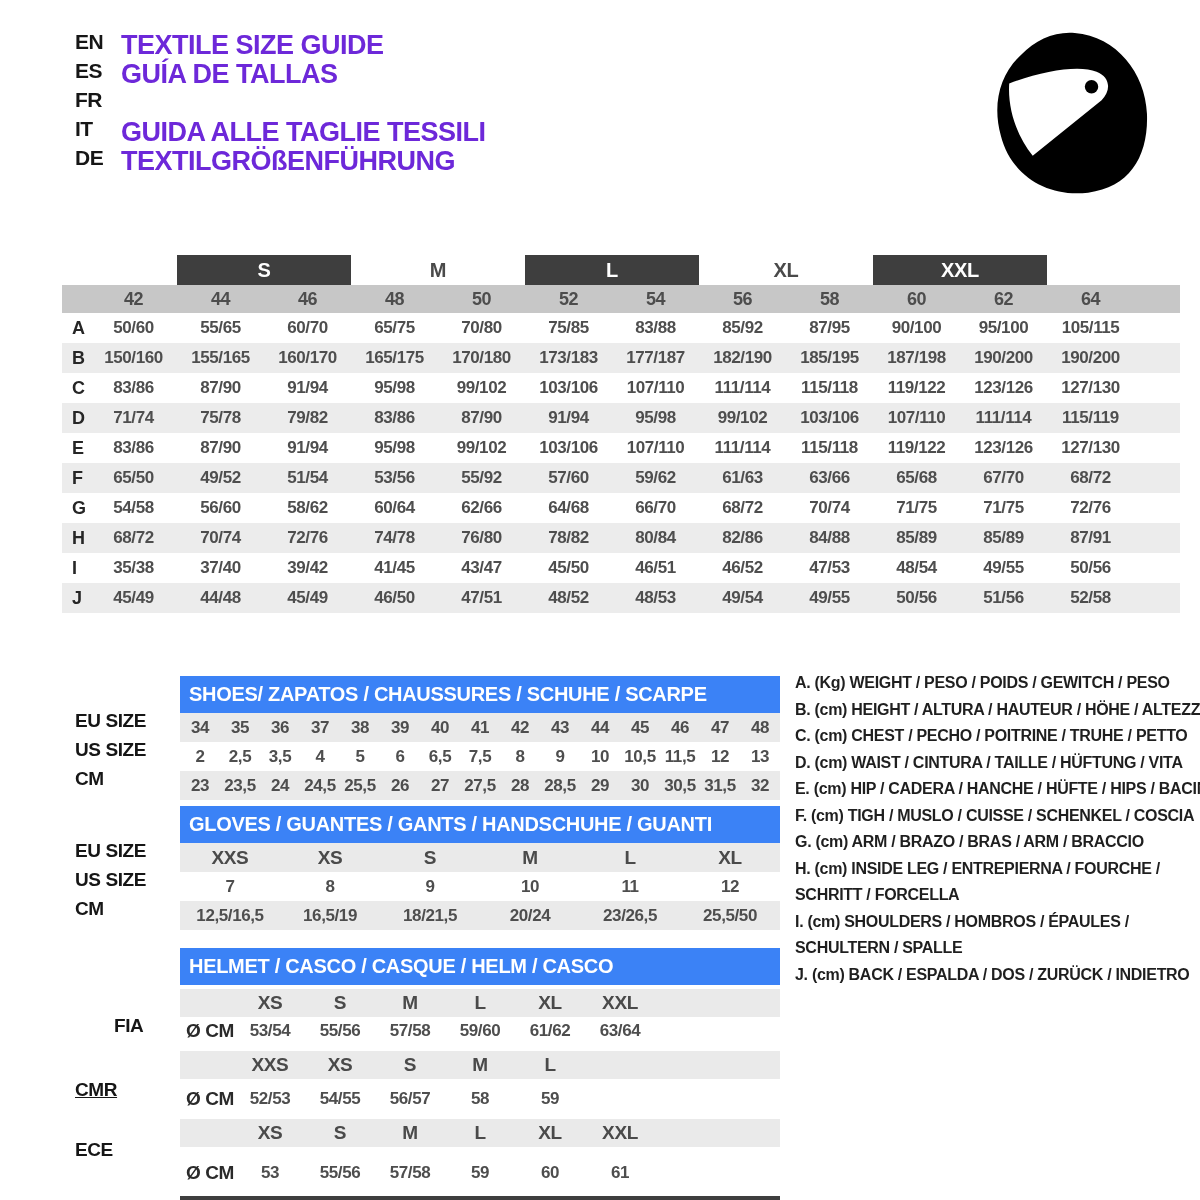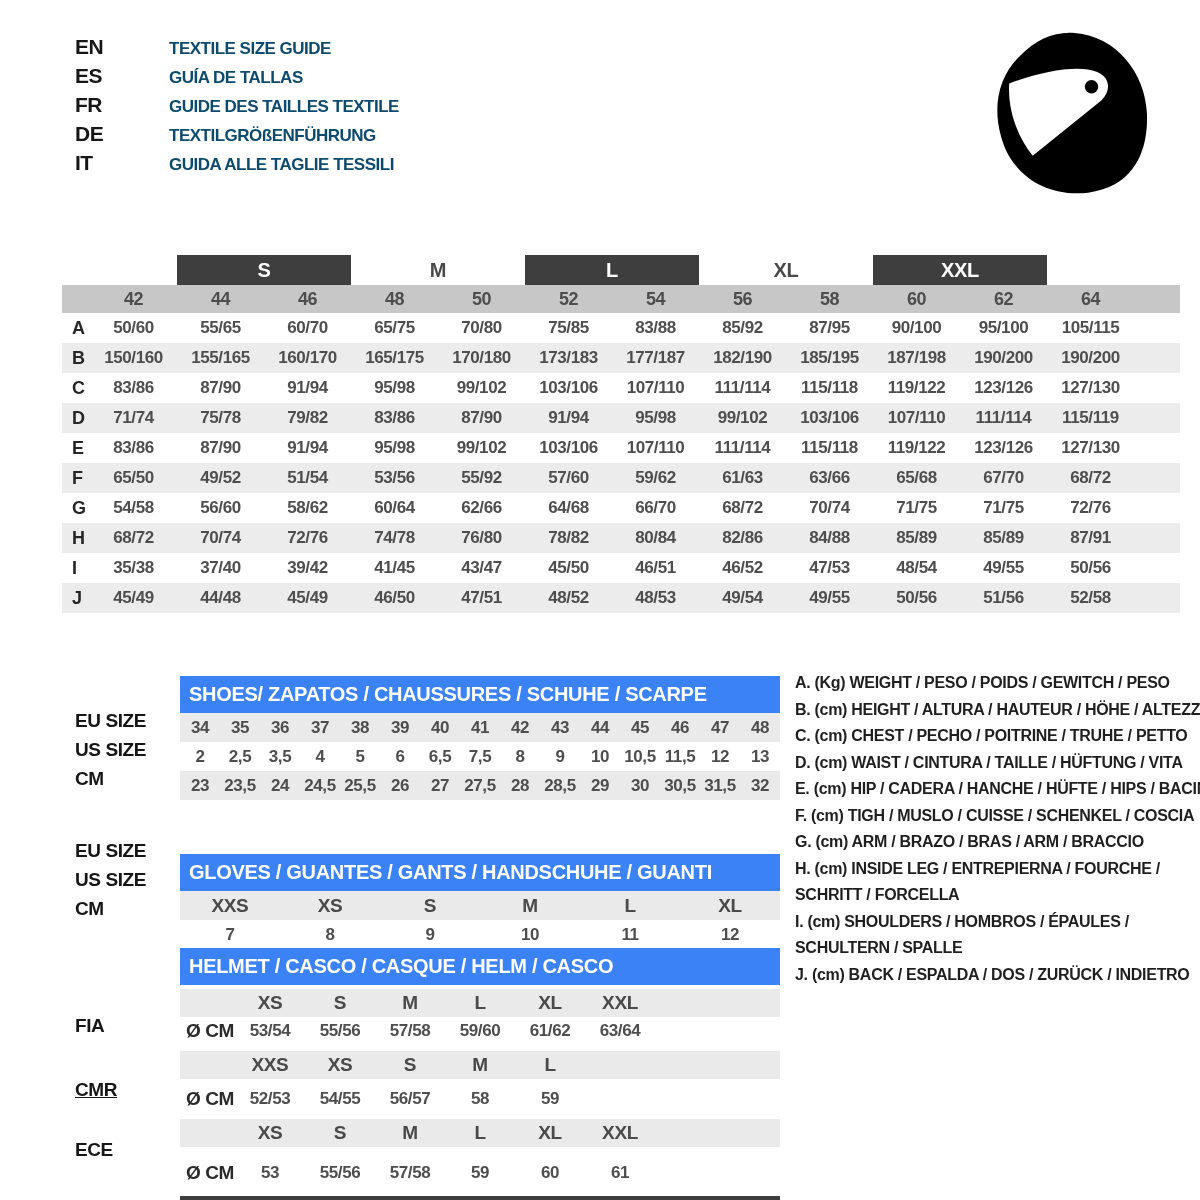--- a/index.html
+++ b/index.html
@@ -3,23 +3,23 @@
 <meta charset="utf-8">
 <style>
   html,body{margin:0;padding:0;background:#fff;}
   .page{
     position:relative;width:1200px;height:1200px;background:#ffffff;
     font-family:"Liberation Sans",sans-serif;overflow:hidden;
     -webkit-font-smoothing:antialiased;
   }
   
   .langs{position:absolute;left:75px;top:30px;}
-  .lang-row{display:flex;height:29px;align-items:flex-end;}
+  .lang-row{display:flex;height:29px;align-items:flex-start;}
   .lang-code{width:46px;font-weight:bold;font-size:21px;color:#161616;letter-spacing:-0.5px;}
-  .lang-label{font-weight:bold;font-size:17px;color:#0c4a6e;letter-spacing:-0.5px;white-space:nowrap;margin-left:48px;}
+  .lang-label{font-weight:bold;font-size:27px;color:#6d28d9;letter-spacing:-0.5px;white-space:nowrap;}
   
   .helmet-icon{position:absolute;left:982px;top:28px;}
   
   .grid-row{display:grid;align-items:center;}
   .cell{text-align:center;font-weight:bold;color:#4e4e4e;font-size:17px;letter-spacing:-0.4px;white-space:nowrap;}
   .gray{background:#eaeaea;}
   
   .main-table{position:absolute;left:62px;top:255px;width:1118px;}
   .mt-cols{grid-template-columns:28px repeat(12,87px) 46px;}
   .size-groups{height:30px;}
@@ -62,29 +62,28 @@
       <div class="lang-row">
         <div class="lang-code">EN</div>
         <div class="lang-label">TEXTILE SIZE GUIDE</div>
       </div>
       <div class="lang-row">
         <div class="lang-code">ES</div>
         <div class="lang-label">GUÍA DE TALLAS</div>
       </div>
       <div class="lang-row">
         <div class="lang-code">FR</div>
-        <div class="lang-label">GUIDE DES TAILLES TEXTILE</div>
+      </div>
+      <div class="lang-row">
+        <div class="lang-code">IT</div>
+        <div class="lang-label">GUIDA ALLE TAGLIE TESSILI</div>
       </div>
       <div class="lang-row">
         <div class="lang-code">DE</div>
         <div class="lang-label">TEXTILGRÖßENFÜHRUNG</div>
-      </div>
-      <div class="lang-row">
-        <div class="lang-code">IT</div>
-        <div class="lang-label">GUIDA ALLE TAGLIE TESSILI</div>
       </div>
     </div>
 
   <svg class="helmet-icon" width="172" height="168" viewBox="0 0 100 100" aria-hidden="true">
     <path d="M54 3 C79 5 96 27 97 51 C98 76 87 95 62 98 C38 101 16 88 10 64 C5 46 9 28 22 16 C31 7 42 2 54 3 Z" fill="#000000"></path>
     <path d="M15 33 C36 25 57 22 67 26 C75 29 76 37 70 43 L29 76 C20 65 14 49 15 33 Z" fill="#ffffff"></path>
     <circle cx="64" cy="35" r="8.5" fill="#ffffff"></circle>
     <circle cx="64" cy="35" r="4" fill="#000000"></circle>
   </svg>
 
@@ -321,21 +320,21 @@
           <div class="cell">30,5</div>
           <div class="cell">31,5</div>
           <div class="cell">32</div>
         </div>
       </div>
   </div>
 
   <div class="side-label" style="top:836px;height:29px;">EU SIZE</div>
   <div class="side-label" style="top:865px;height:29px;">US SIZE</div>
   <div class="side-label" style="top:894px;height:29px;">CM</div>
-  <div class="sub" style="top:806px;margin-top:48px;">
+  <div class="sub" style="top:806px;">
     <div class="bar">GLOVES / GUANTES / GANTS / HANDSCHUHE / GUANTI</div>
     <div id="glovesRows">
         <div class="grid-row gloves-row gray">
           <div class="cell hl-size">XXS</div>
           <div class="cell hl-size">XS</div>
           <div class="cell hl-size">S</div>
           <div class="cell hl-size">M</div>
           <div class="cell hl-size">L</div>
           <div class="cell hl-size">XL</div>
         </div>
@@ -351,21 +350,21 @@
           <div class="cell">12,5/16,5</div>
           <div class="cell">16,5/19</div>
           <div class="cell">18/21,5</div>
           <div class="cell">20/24</div>
           <div class="cell">23/26,5</div>
           <div class="cell">25,5/50</div>
         </div>
       </div>
   </div>
 
-  <div class="side-label" style="top:1012px;height:28px;">FIA</div>
+  <div class="side-label" style="top:1012px;height:28px;margin-left:39px;">FIA</div>
   <div class="side-label" style="top:1076px;height:28px;text-decoration:underline;">CMR</div>
   <div class="side-label" style="top:1136px;height:28px;">ECE</div>
   <div class="sub" style="top:948px;">
     <div class="bar">HELMET / CASCO / CASQUE / HELM / CASCO</div>
     <div id="helmetRows">
         <div class="grid-row hl-row gray gap4">
           <div class="cell"></div>
           <div class="cell hl-size">XS</div>
           <div class="cell hl-size">S</div>
           <div class="cell hl-size">M</div>

